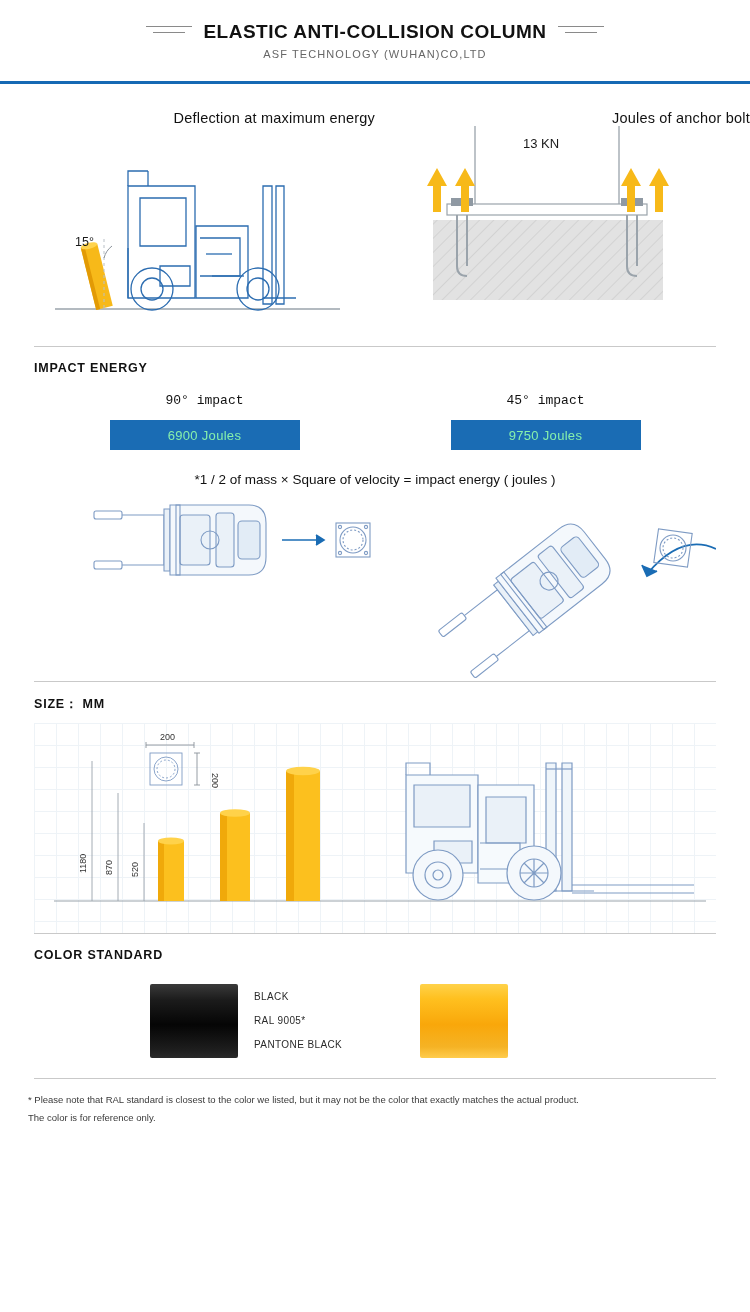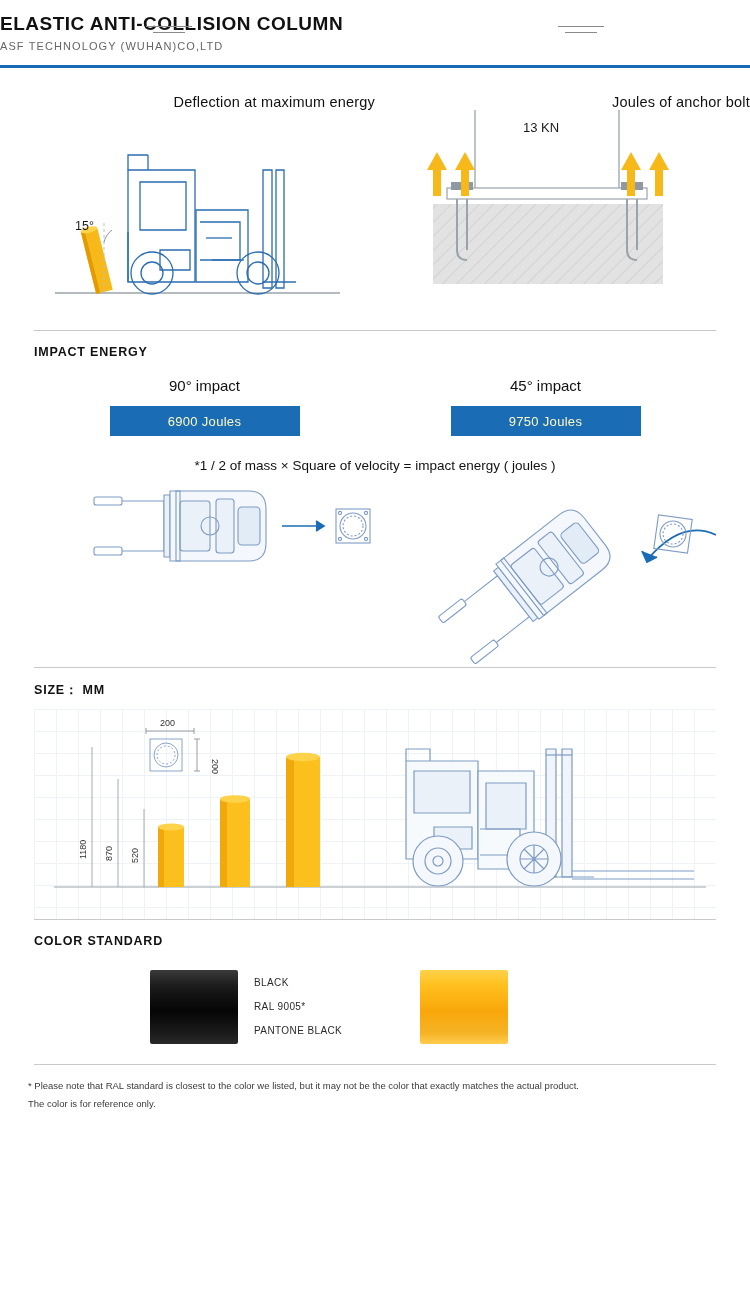--- a/index.html
+++ b/index.html
@@ -8,24 +8,24 @@
     width:750px; height:1312px;
     background:#ffffff;
     font-family:"Liberation Sans", sans-serif;
     color:#1a1a1a;
     position:relative;
     overflow:hidden;
   }
 
   
   .header {
-    height:68px;
+    height:84px;
     border-bottom:3px solid #1669b4;
     display:flex;
-    align-items:flex-start;
+    align-items:center;
     justify-content:center;
     flex-direction:column;
     position:relative;
   }
   .header-title {
     font-size:19px;
     font-weight:bold;
     letter-spacing:0.5px;
     color:#111;
   }
@@ -77,27 +77,27 @@
     letter-spacing:0.2px;
   }
   .panel-art { height:220px; position:relative; }
 
   
   .impact-row {
     display:flex;
     margin-top:18px;
   }
   .impact-col { width:50%; text-align:center; }
-  .impact-label { font-size:15px; color:#111; }
+  .impact-label { font-size:13px; color:#111;font-family:Liberation Mono, monospace; }
   .impact-badge {
     margin:12px auto 0;
     width:190px;
     height:30px;
     background:#1a6cb4;
-    color:#fef9c3;
+    color:#86efac;
     font-size:13px;
     display:flex;
     align-items:center;
     justify-content:center;
     letter-spacing:0.3px;
   }
   .formula {
     text-align:center;
     font-size:13.5px;
     margin-top:22px;

